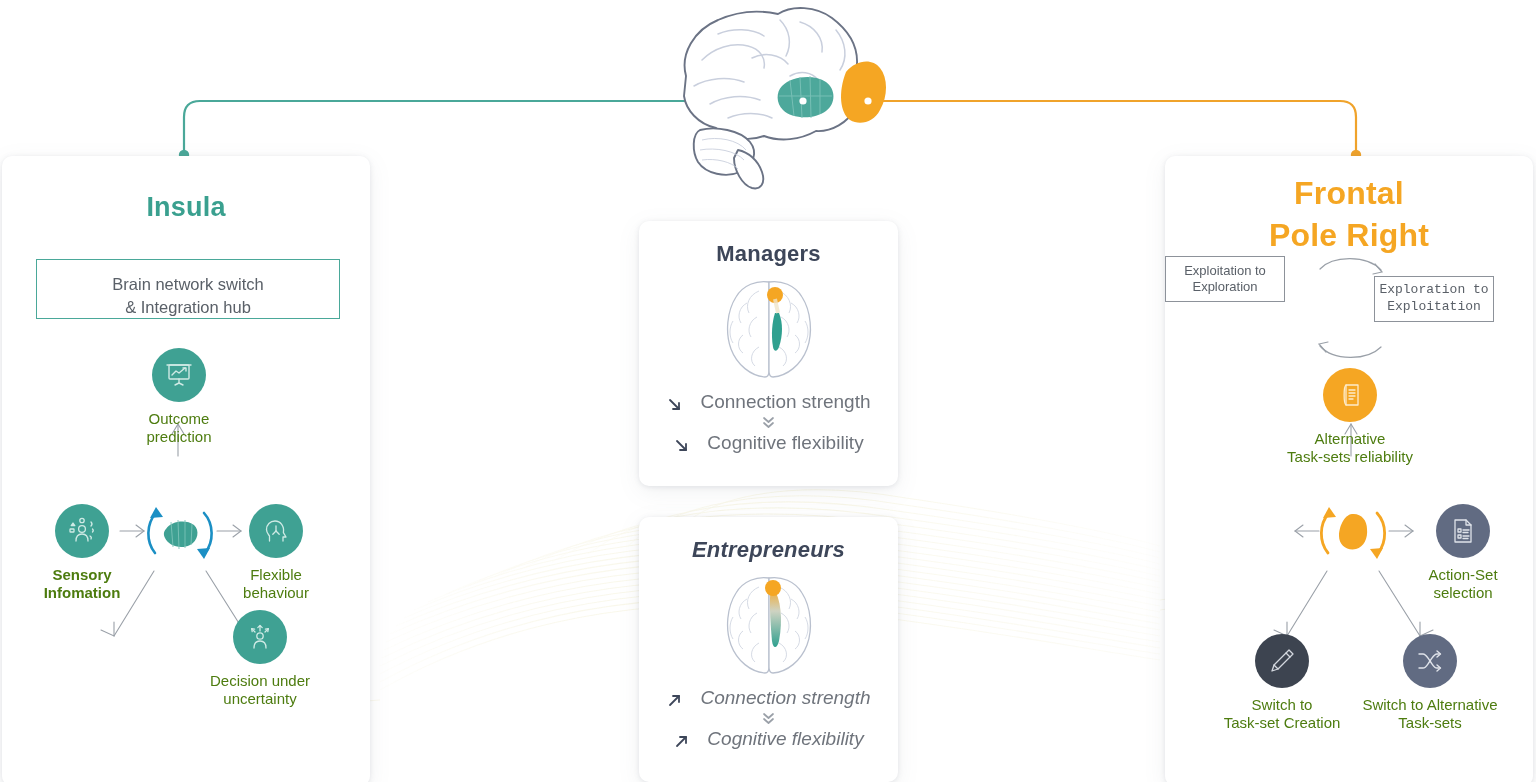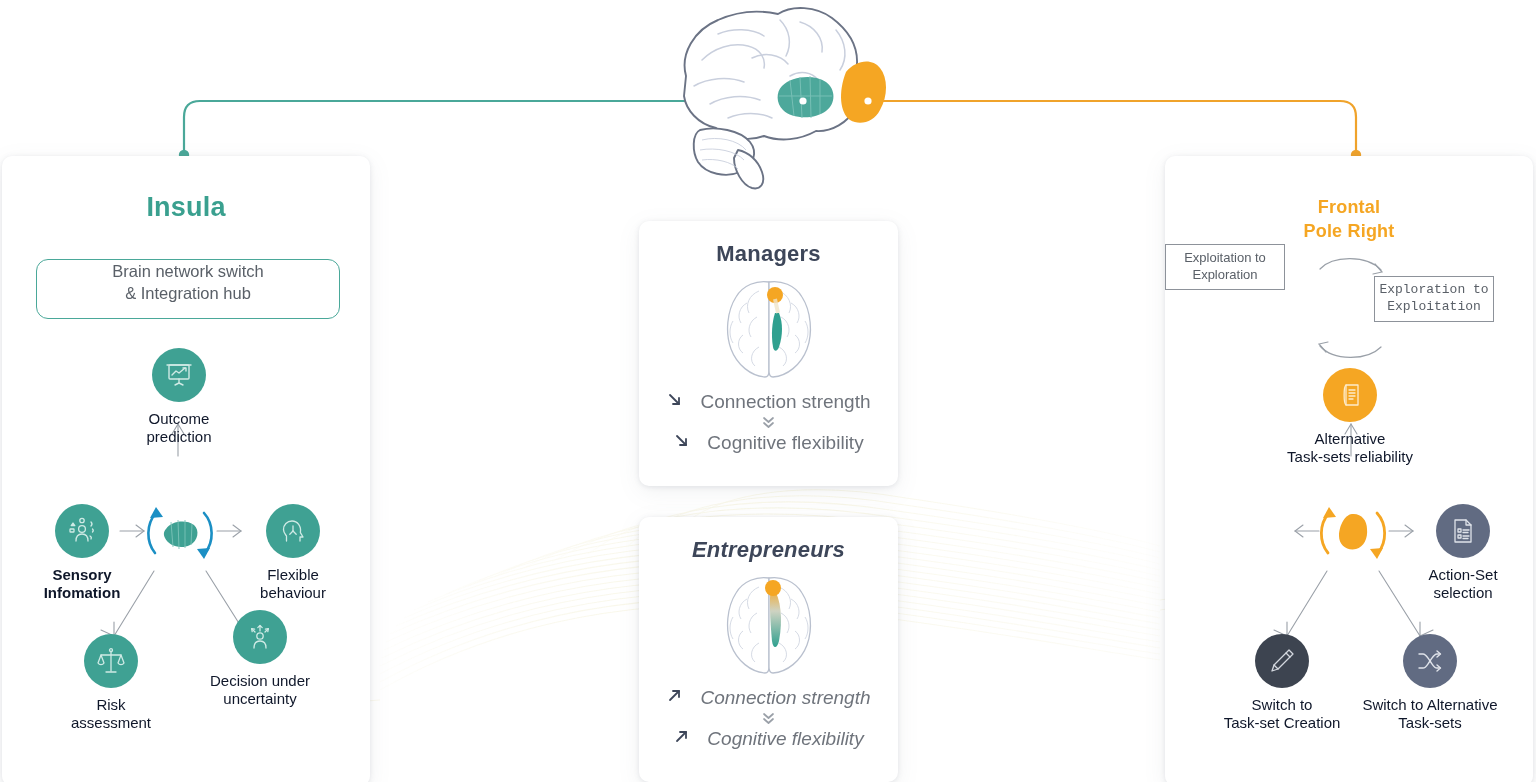--- a/index.html
+++ b/index.html
@@ -29,28 +29,28 @@
   }
   .card-insula{left:2px;top:156px;width:368px;height:630px;}
   .card-frontal{left:1165px;top:156px;width:368px;height:630px;}
   .card-managers{left:639px;top:221px;width:259px;height:265px;}
   .card-entrepreneurs{left:639px;top:517px;width:259px;height:265px;font-style:italic;}
 
   .card-title{
     text-align:center;font-weight:bold;letter-spacing:.2px;
   }
   .title-insula{font-size:27px;color:#3aa08f;margin-top:36px;}
-  .title-frontal{font-size:18px;color:#f5a623;margin-top:40px;line-height:1.32;}
+  .title-frontal{font-size:32px;color:#f5a623;margin-top:16px;line-height:1.32;}
   .title-center{font-size:22px;color:#3d4659;margin-top:20px;}
 
   
   .stmt-box{
     position:absolute;left:34px;top:103px;width:302px;height:58px;
-    border:1px solid #4aa899;border-radius:12px;
-    display:flex;align-items:flex-start;justify-content:center;
+    border:1px solid #4aa899;border-radius:0;
+    display:flex;align-items:flex-end;justify-content:center;
     text-align:center;color:#5a6068;font-size:16.5px;line-height:1.35;
   }
 
   .ex-box{
     position:absolute;width:118px;height:44px;border:1px solid #8d929a;
     display:flex;align-items:center;justify-content:center;text-align:center;
     color:#5a6068;font-size:13px;line-height:1.3;background:#fff;
   }
   .ex-right{left:209px;top:120px;font-family:Liberation Mono, monospace;}
 
@@ -58,30 +58,30 @@
   .node{position:absolute;text-align:center;}
   .node .disc{
     width:54px;height:54px;border-radius:50%;margin:0 auto;
     display:flex;align-items:center;justify-content:center;
   }
   .disc-teal{background:#3fa193;}
   .disc-orange{background:#f5a623;}
   .disc-dark{background:#3d4450;}
   .disc-slate{background:#616b82;}
   .node .cap{
-    margin-top:8px;color:#0f172a;font-size:15px;line-height:1.22;white-space:nowrap;
+    margin-top:8px;color:#4d7c0f;font-size:15px;line-height:1.22;white-space:nowrap;
   }
   .cap-dark{color:#7e838b;}
 
   .center-shape{position:absolute;width:84px;height:84px;}
 
   .arrows-layer{position:absolute;left:0;top:0;width:100%;height:100%;pointer-events:none;}
 
   .metric-row{
-    display:flex;align-items:flex-start;justify-content:center;gap:17px;
+    display:flex;align-items:flex-end;justify-content:center;gap:17px;
     color:#6f747c;font-size:19px;
   }
   .metric-arrow{display:inline-block;width:17px;height:17px;flex:0 0 auto;}
   .chev{display:flex;justify-content:center;margin:1px 0 1px 0;}
 </style>
 </head>
 <body>
 
 <div id="stage">
 
@@ -255,51 +255,35 @@
           <rect x="4" y="14" width="4" height="3" rx=".6"></rect>
           <path d="M24 21 q2 1 1 3"></path>
         </svg>
       </div>
       <div class="cap">
         <div>Sensory</div>
         <div>Infomation</div>
       </div>
     </div>
 
-    <div class="node" style="left:236px;top:348px;width:110px;">
+    <div class="node" style="left:219px;top:348px;width:110px;">
       <div class="disc disc-teal">
         <svg width="32" height="32" viewBox="0 0 32 32" fill="none" stroke="#cfeae5" stroke-width="1.3" stroke-linecap="round" stroke-linejoin="round">
           <path d="M23 26 v-4 h3 l-2.6-4.4 C24.5 11 20.5 6 15 6 C10 6 6.5 10 6.5 14.5 C6.5 18 8.5 19.5 9.5 21 L9.5 26"></path>
           <path d="M16 11 v5"></path>
           <path d="M16 16 l-3.2 3.2"></path>
           <path d="M16 16 l3.2 3.2"></path>
         </svg>
       </div>
       <div class="cap">
         <div>Flexible</div>
         <div>behaviour</div>
       </div>
     </div>
 
-    <div class="node" style="left:54px;top:478px;width:110px;">
-      <div class="disc disc-teal">
-        <svg width="32" height="32" viewBox="0 0 32 32" fill="none" stroke="#cfeae5" stroke-width="1.3" stroke-linecap="round" stroke-linejoin="round">
-          <path d="M16 6 v20"></path>
-          <circle cx="16" cy="5.2" r="1.5"></circle>
-          <path d="M6 10 H26"></path>
-          <path d="M6 10 L3 18 a3.6 3.6 0 0 0 6 0 Z"></path>
-          <path d="M26 10 L23 18 a3.6 3.6 0 0 0 6 0 Z"></path>
-          <path d="M11 27 H21"></path>
-        </svg>
-      </div>
-      <div class="cap">
-        <div>Risk</div>
-        <div>assessment</div>
-      </div>
-    </div>
 
     <div class="node" style="left:198px;top:454px;width:120px;">
       <div class="disc disc-teal">
         <svg width="32" height="32" viewBox="0 0 32 32" fill="none" stroke="#cfeae5" stroke-width="1.3" stroke-linecap="round" stroke-linejoin="round">
           <circle cx="16" cy="15" r="3.2"></circle>
           <path d="M10 27 C10 22 13 20 16 20 C19 20 22 22 22 27"></path>
           <path d="M16 10 V5"></path>
           <path d="M13.8 6.6 L16 4.4 L18.2 6.6"></path>
           <path d="M11 11 L8 8"></path>
           <path d="M8.2 10.6 L7.6 7.6 L10.6 8.2"></path>

